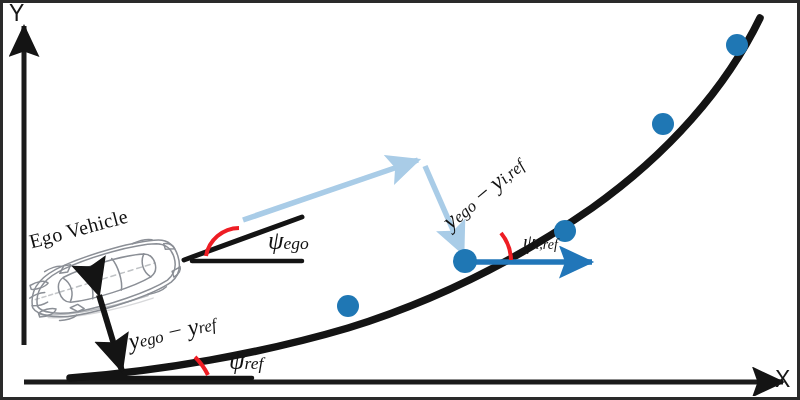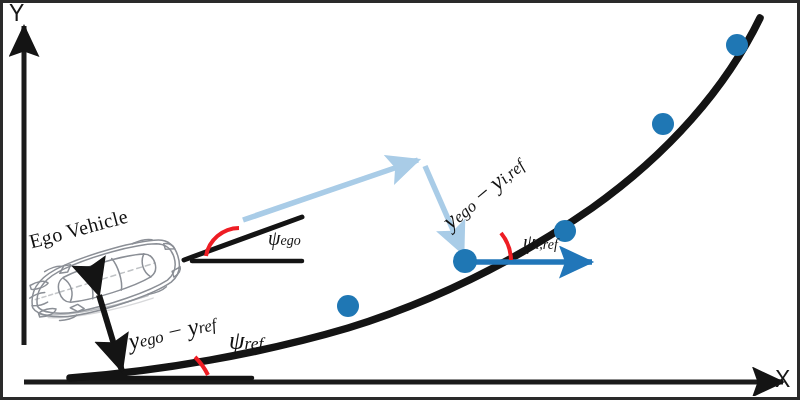--- a/index.html
+++ b/index.html
@@ -59,25 +59,25 @@
     left: 27px;
     top: 232px;
     font-size: 20px;
     transform: rotate(-15deg);
     transform-origin: left top;
     letter-spacing: 0.4px;
   }
   #lbl-psi-ego {
     left: 268px;
     top: 228px;
-    font-size: 20px;
+    font-size: 25px;
   }
   #lbl-psi-ref {
     left: 229px;
-    top: 328px;
+    top: 348px;
     font-size: 25px;
   }
   #lbl-psi-iref {
     left: 523px;
     top: 232px;
     font-size: 20px;
   }
   #lbl-dy-ref {
     left: 126px;
     top: 330px;

